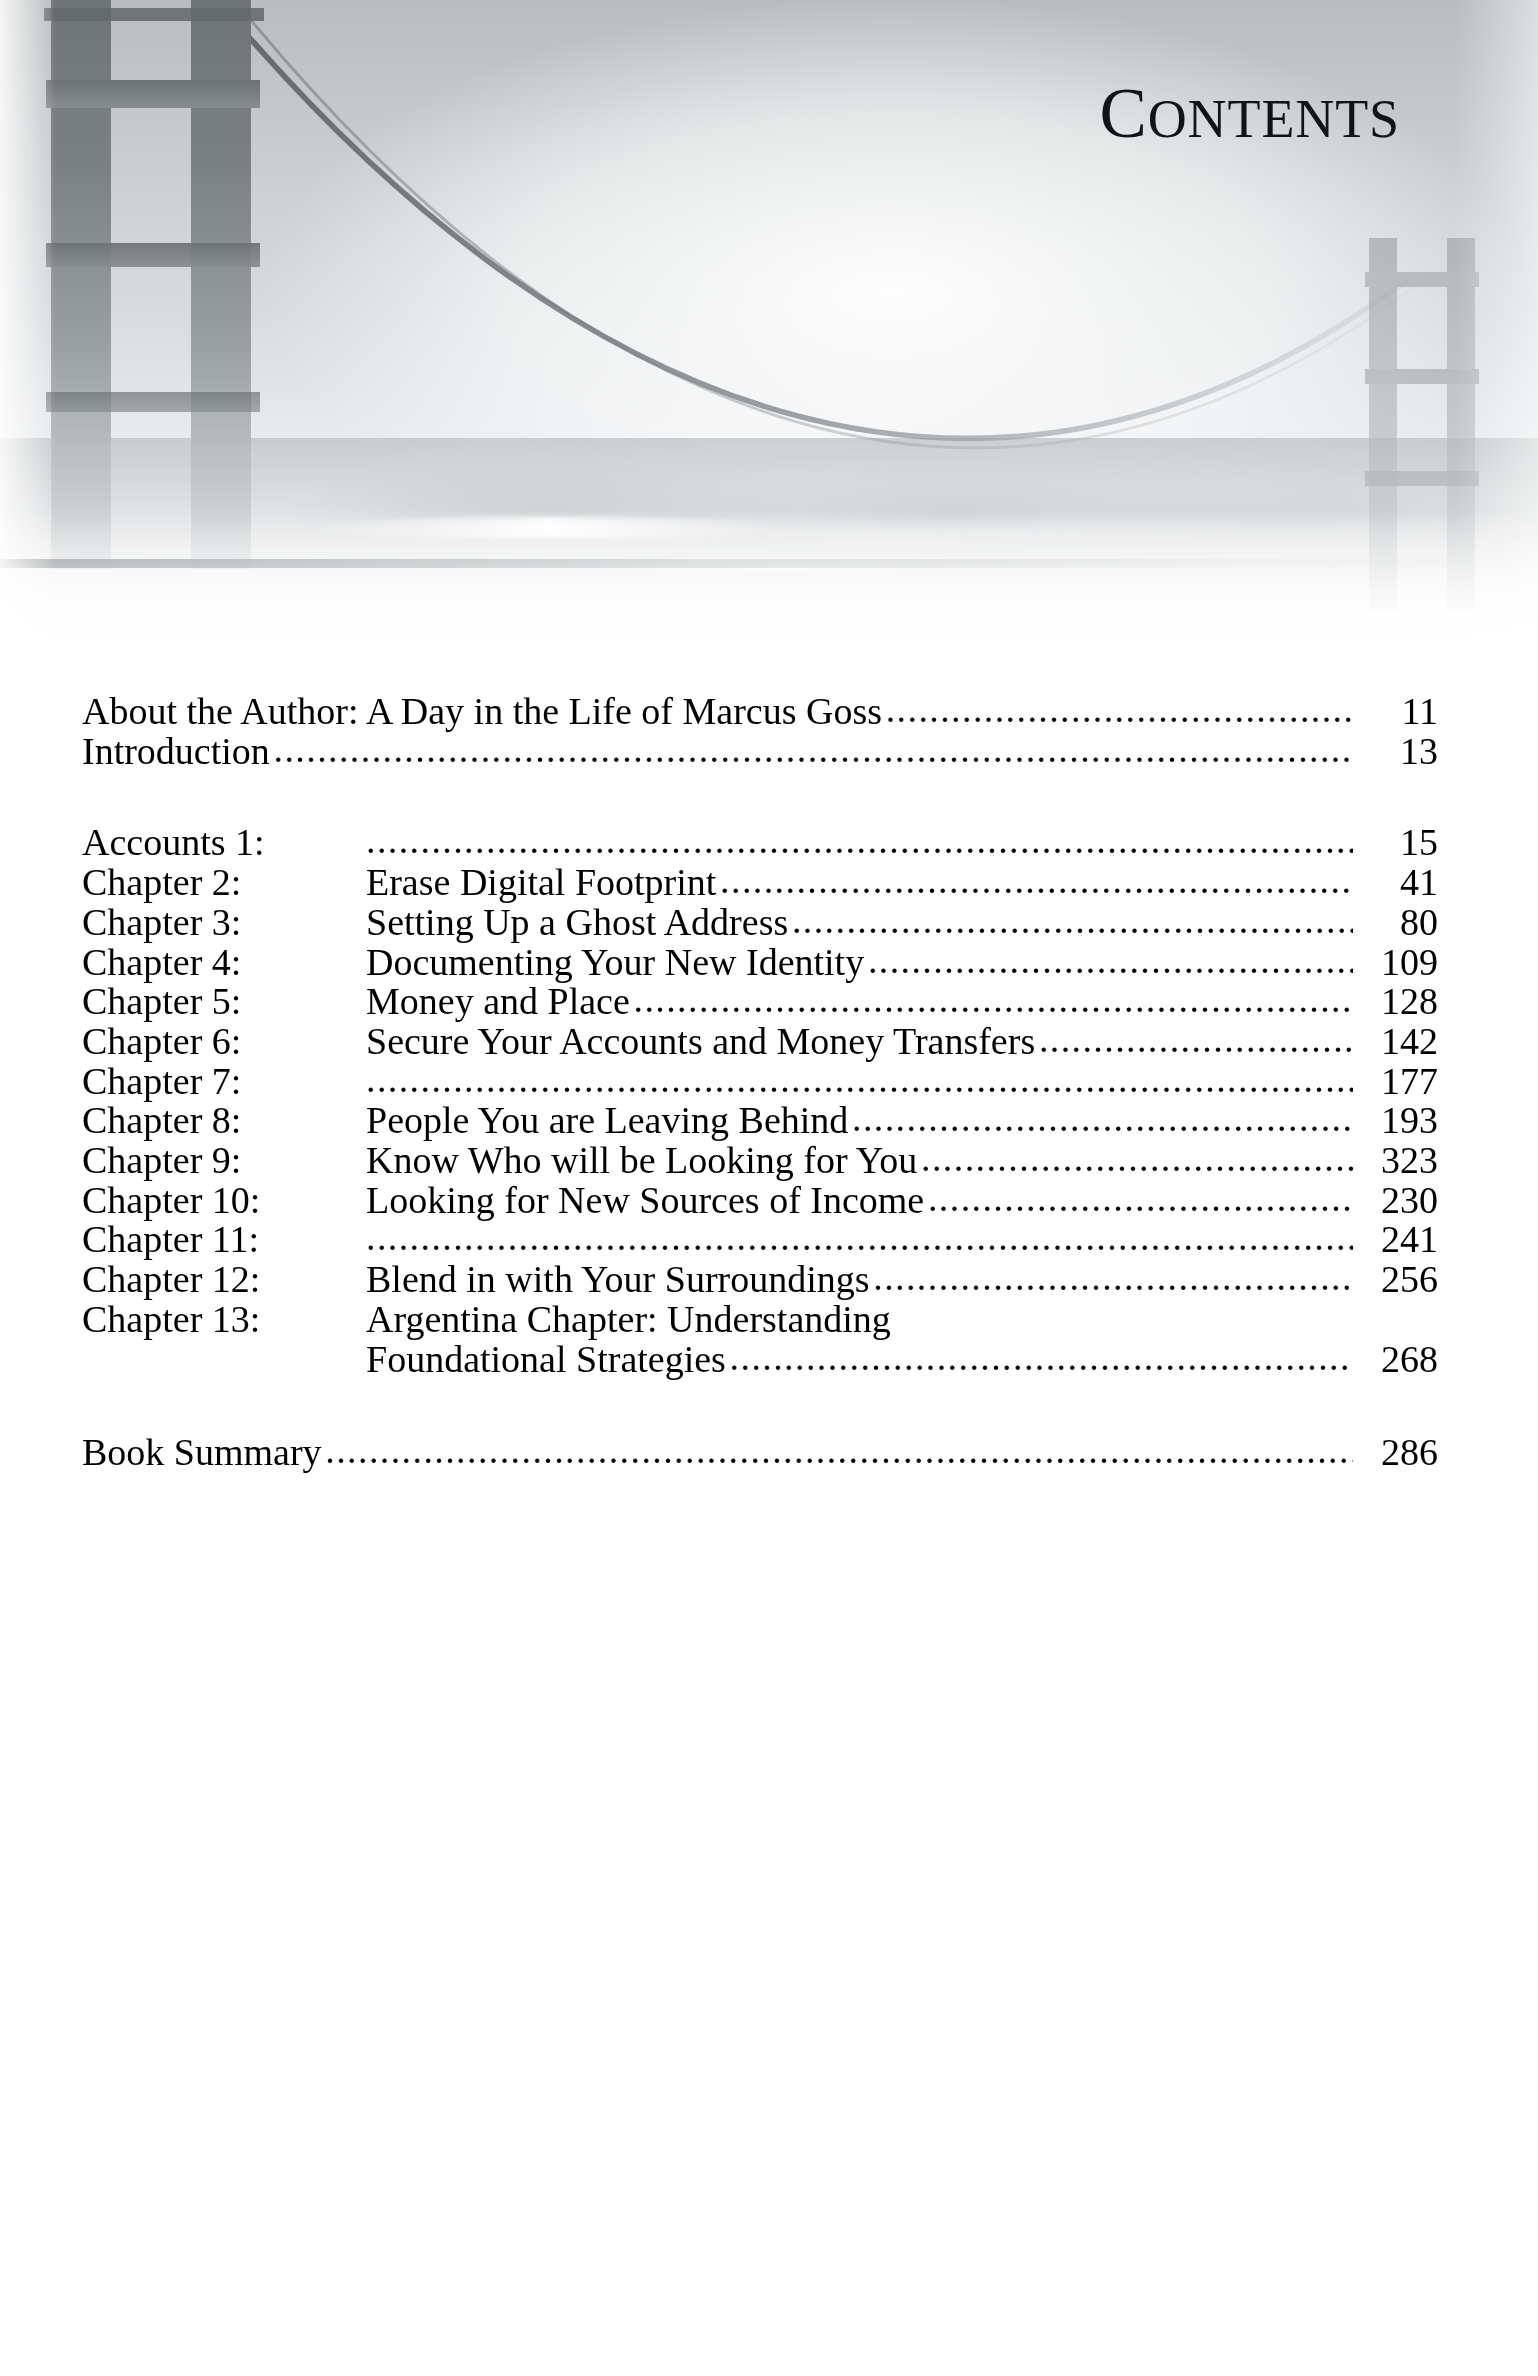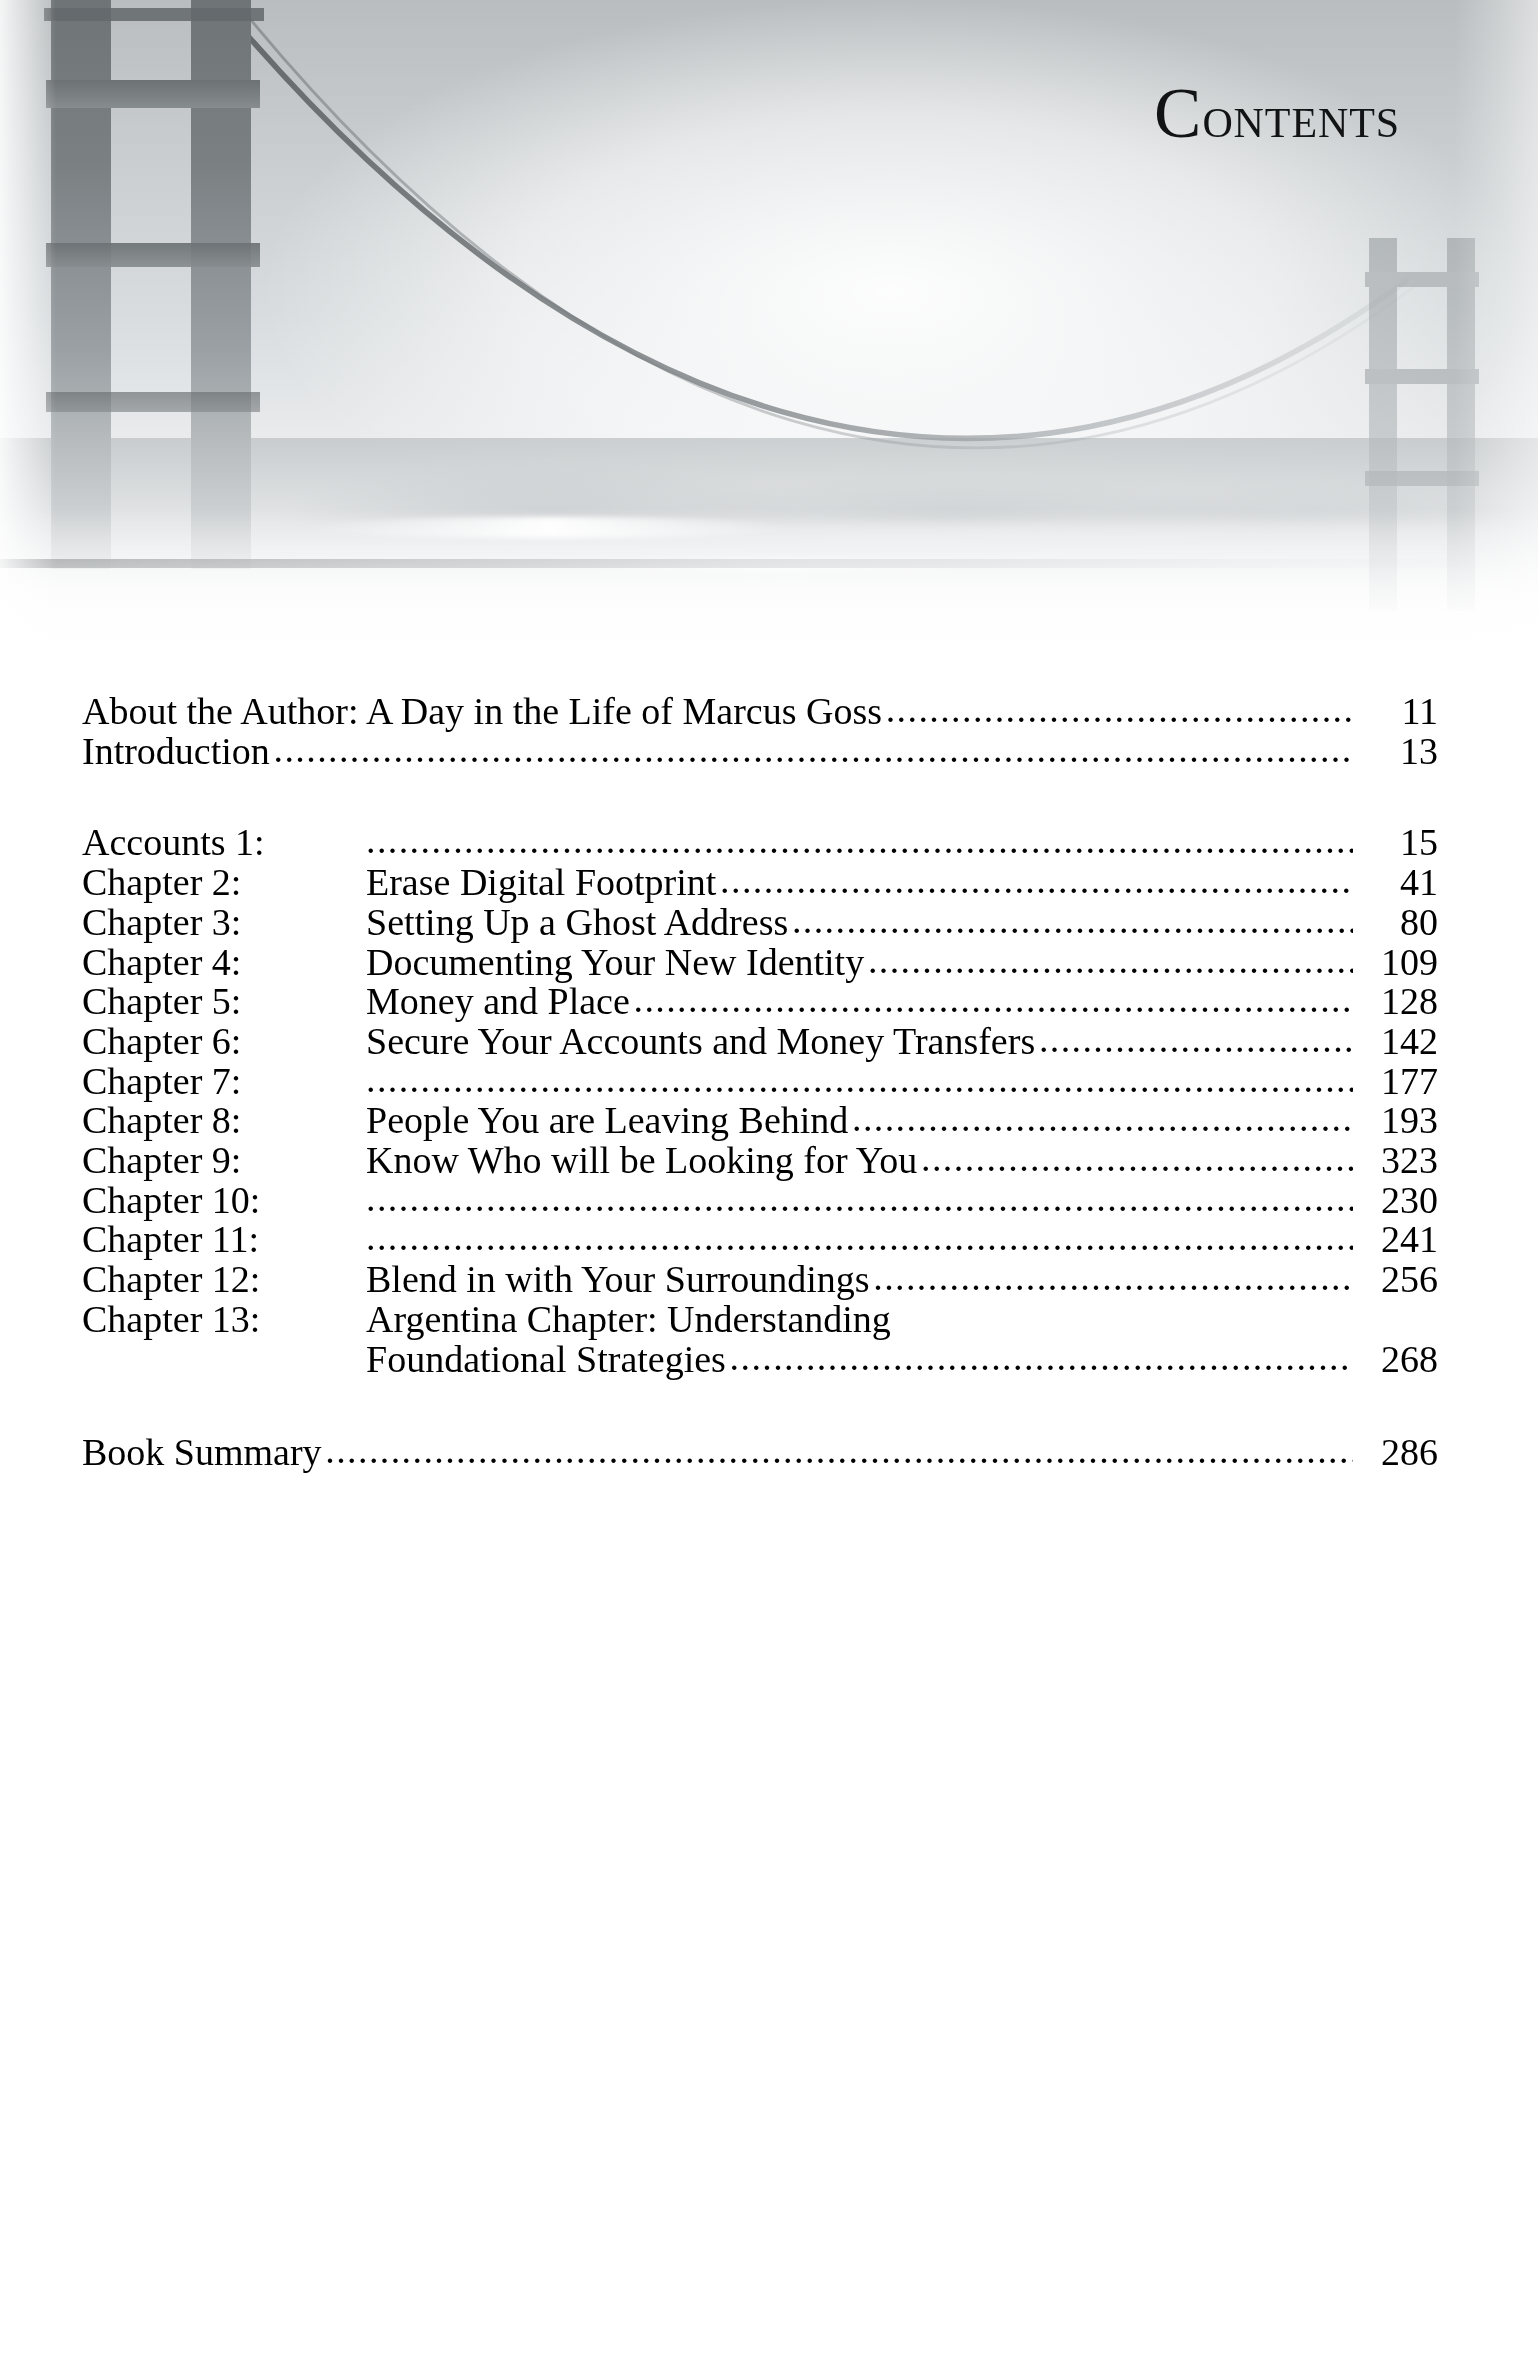--- a/index.html
+++ b/index.html
@@ -182,21 +182,21 @@
     top: 73px;
     font-family: "Liberation Serif", serif;
     font-size: 71px;
     letter-spacing: 0.9px;
     color: #111315;
     z-index: 5;
     white-space: nowrap;
   }
   #contents-title .first { font-size: 71px; }
   #contents-title .rest {
-    font-size: 42px;
+    font-size: 54px;
     text-transform: uppercase;
   }
 
   
   #toc {
     position: absolute;
     left: 82px;
     top: 692px;
     width: 1356px;
     font-size: 38px;
@@ -397,20 +397,21 @@
 
   <div class="toc-row">
     <span class="ch-label">Chapter 9:</span>
     <span class="ch-title">Know Who will be Looking for You</span>
     <span class="leader">................................................................................................................................................................</span>
     <span class="page-num">323</span>
   </div>
 
   <div class="toc-row">
     <span class="ch-label">Chapter 10:</span>
+    <span class="ch-title">Looking for New Sources of Income</span>
     <span class="leader">................................................................................................................................................................</span>
     <span class="page-num">230</span>
   </div>
 
   <div class="toc-row">
     <span class="ch-label">Chapter 11:</span>
     <span class="leader">................................................................................................................................................................</span>
     <span class="page-num">241</span>
   </div>
 

